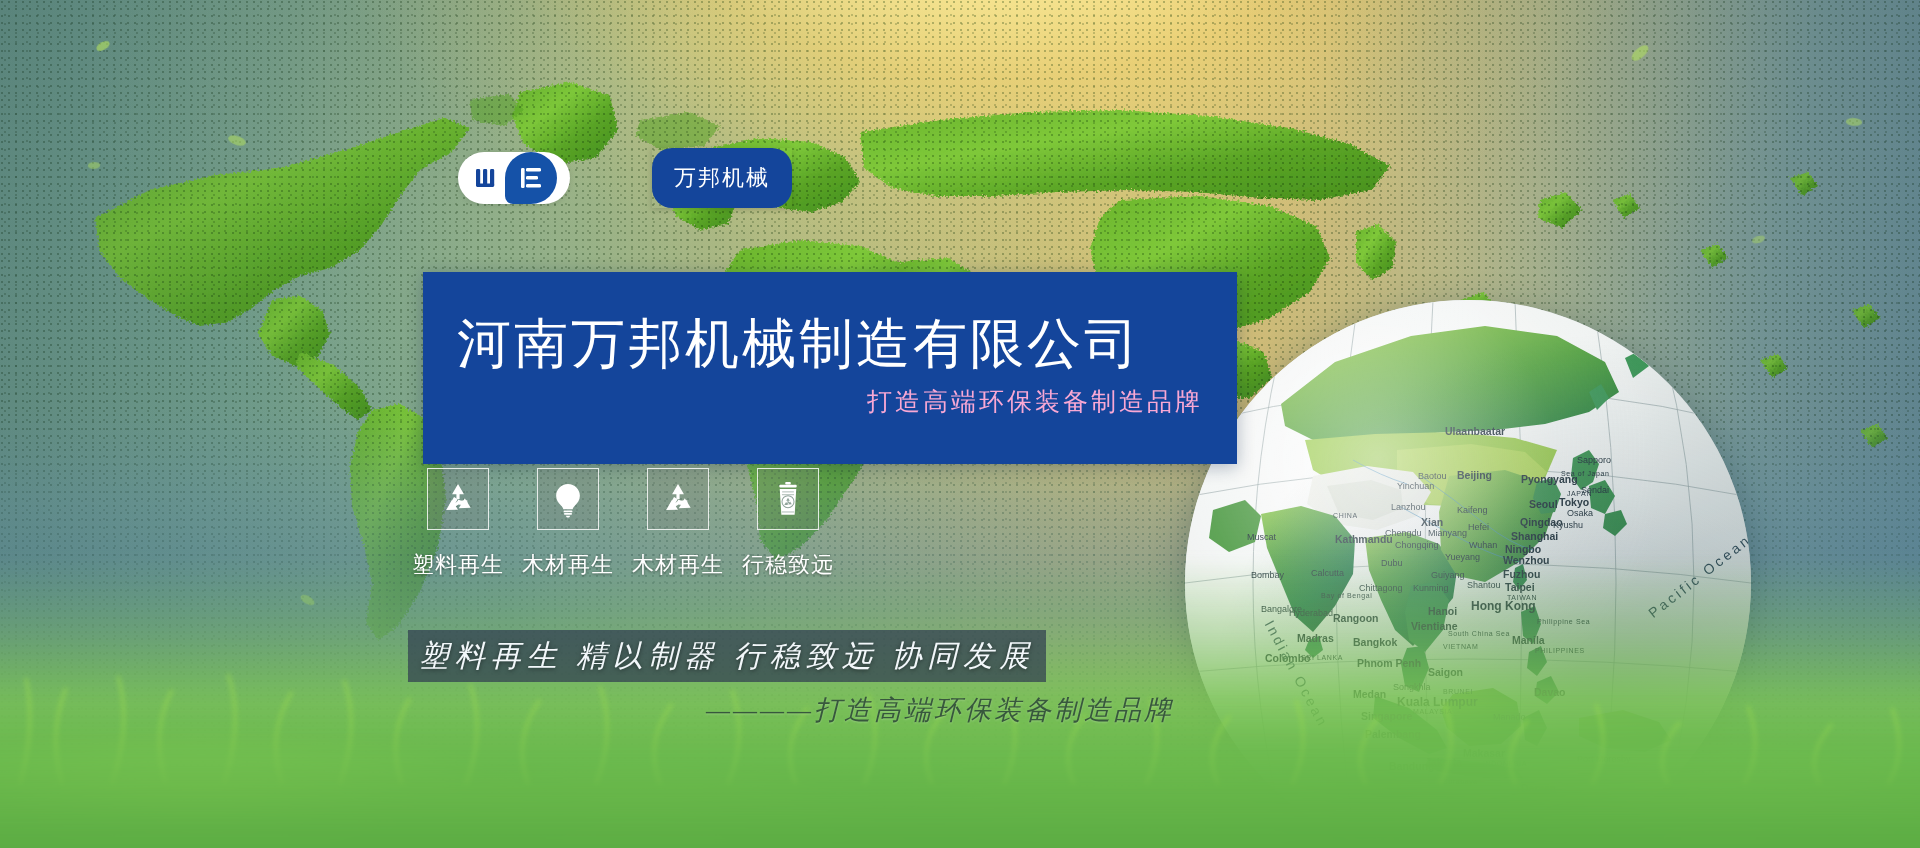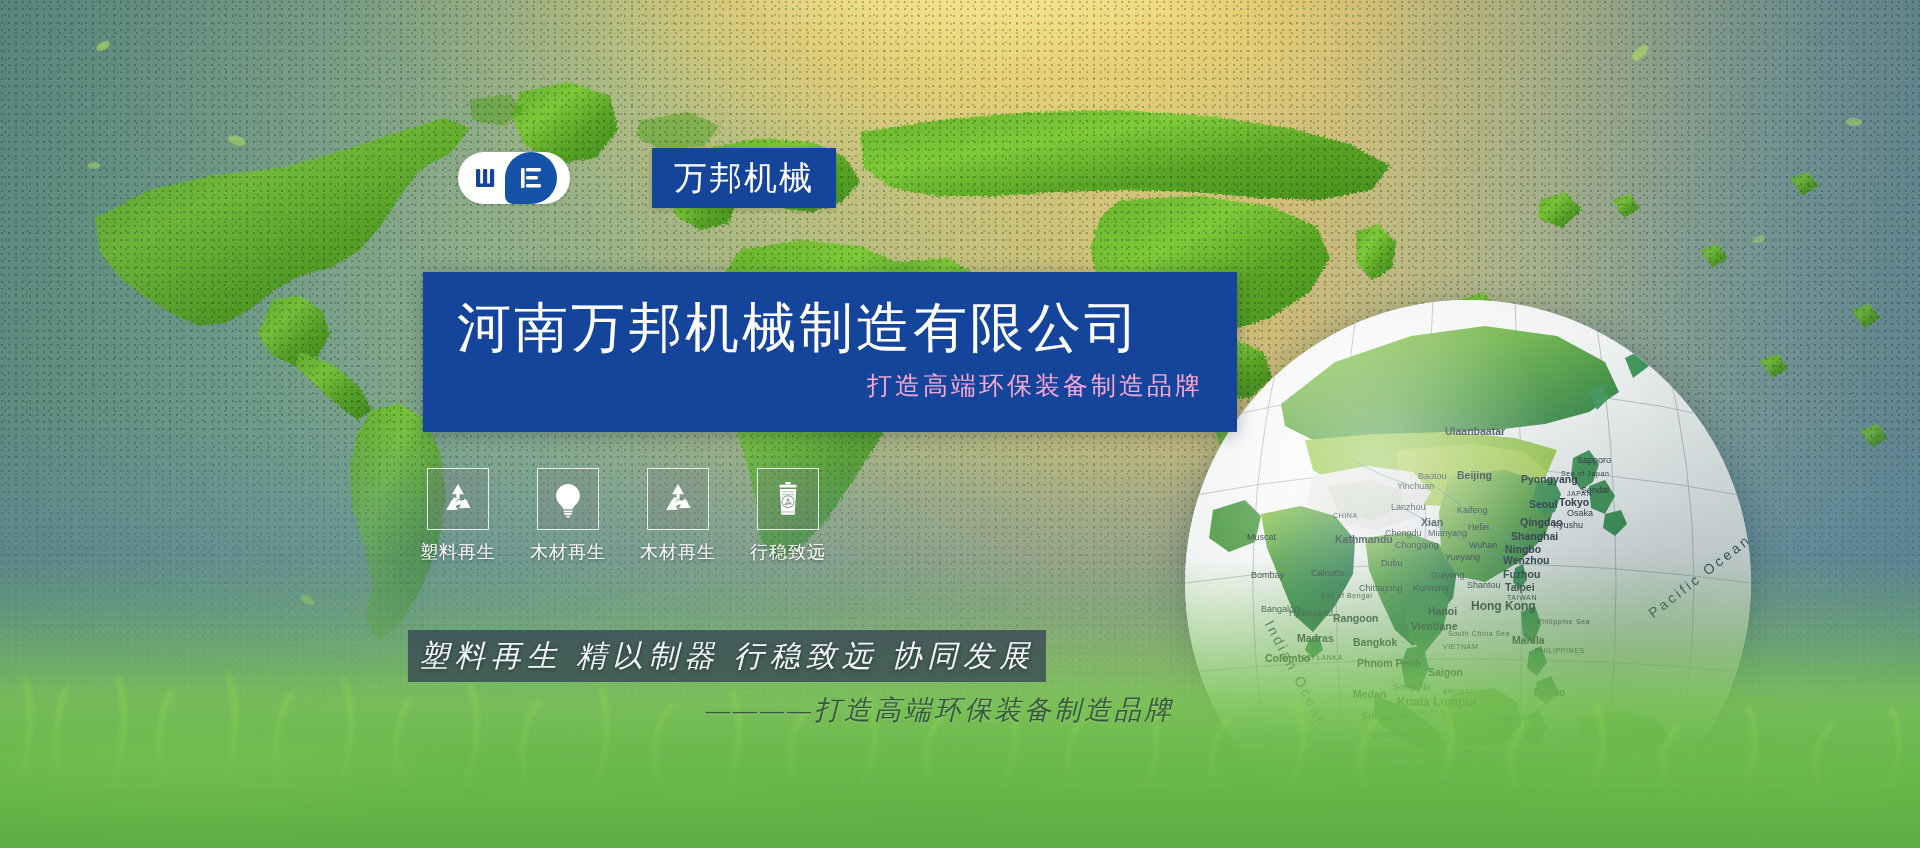--- a/index.html
+++ b/index.html
@@ -161,34 +161,35 @@
   .nav-tabs {
     position: absolute;
     left: 652px; top: 148px;
     display: flex;
     height: 60px;
     box-shadow: 0 1px 6px rgba(0,0,0,0.18);
   }
   .nav-tab {
     display: flex; align-items: center; justify-content: center;
     padding: 4px 22px;
-    font-size: 33px;
+    font-size: 22px;
     letter-spacing: 2px;
     font-weight: 400;
     cursor: pointer;
     user-select: none;
+    border-radius: 20px;
   }
   .nav-tab.primary { background: #14459b; color: #ffffff; }
   .nav-tab.secondary { background: #fbfbfb; color: #14459b; }
 
   
   .title-banner {
     position: absolute;
     left: 423px; top: 272px;
-    width: 814px; height: 160px;
+    width: 814px; height: 192px;
     background: #14459b;
     box-shadow: 0 3px 16px rgba(10,30,70,0.30);
     display: flex;
     flex-direction: column;
     justify-content: center;
     box-sizing: border-box;
     padding: 6px 34px 10px 34px;
   }
   .title-main {
     color: #ffffff;
@@ -226,23 +227,23 @@
     width: 62px; height: 62px;
     border: 1.4px solid rgba(255,255,255,0.82);
     background: rgba(118,130,124,0.30);
     display: flex;
     align-items: center;
     justify-content: center;
     box-sizing: border-box;
   }
   .feature-box svg { width: 38px; height: 38px; display: block; }
   .feature-label {
-    margin-top: 10px;
+    margin-top: 20px;
     color: #ffffff;
-    font-size: 18px;
+    font-size: 22px;
     letter-spacing: 1px;
     white-space: nowrap;
     text-shadow: 0 1px 3px rgba(0,0,0,0.45);
   }
 
   
   .slogan-bar {
     position: absolute;
     left: 408px; top: 630px;
     width: 638px; height: 52px;

